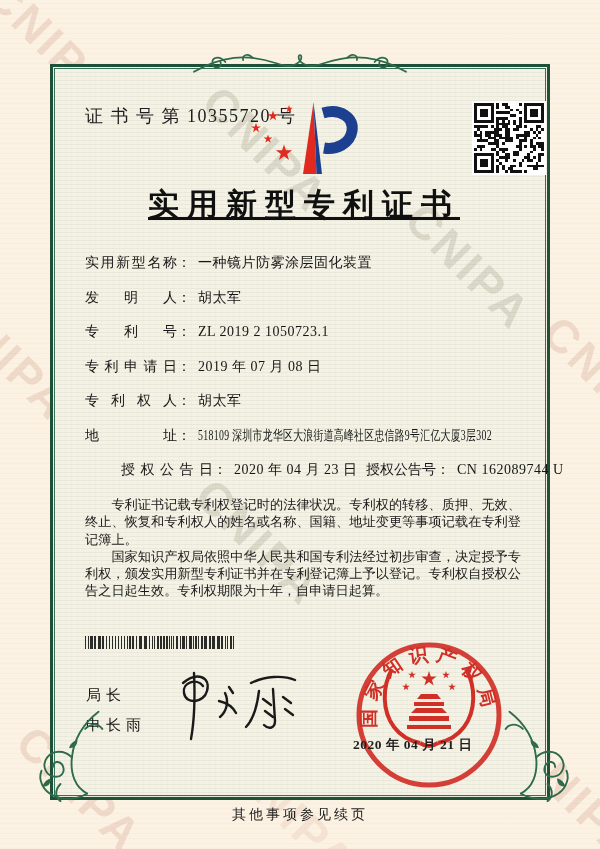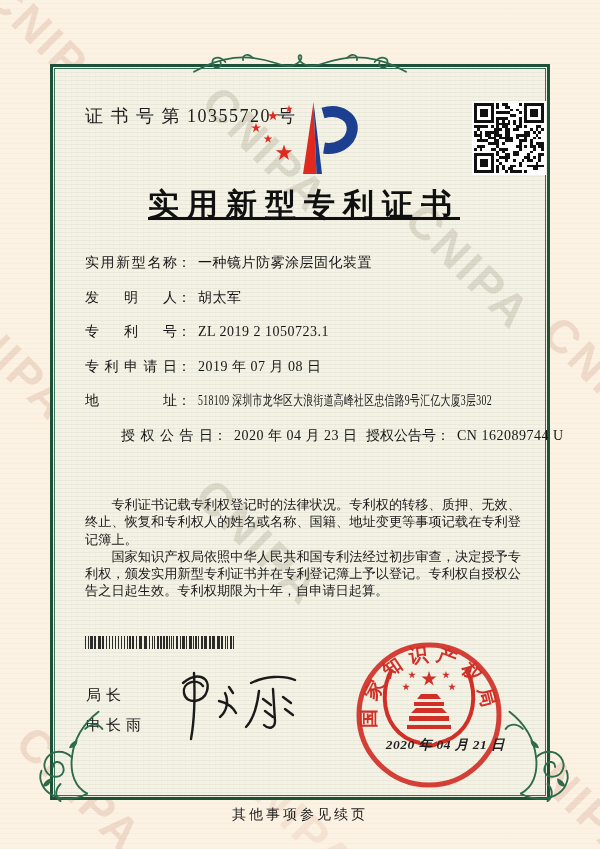--- a/index.html
+++ b/index.html
@@ -44,22 +44,22 @@
   .barcode{position:absolute;left:32px;top:569px;width:153px;height:13px;font-size:0;}
   .barcode i{display:inline-block;height:100%;background:#2b2b28;}
   .barcode s{display:inline-block;height:100%;}
   
   .sig-title{position:absolute;left:33px;top:619px;font-size:15px;letter-spacing:5px;color:#141414;}
   .sig-name{position:absolute;left:33px;top:649px;font-size:15px;letter-spacing:5px;color:#141414;}
   .sig-hand{position:absolute;left:100px;top:598px;width:170px;height:90px;}
   
   .seal{position:absolute;left:300px;top:572px;width:152px;height:152px;z-index:3;
         mix-blend-mode:multiply;opacity:0.95;}
-  .seal-date{position:absolute;left:0;top:97px;width:100%;text-align:right;
-    font-size:13.5px;font-weight:bold;color:#141414;white-space:nowrap;letter-spacing:0.5px;font-style:italic;}
+  .seal-date{position:absolute;left:0;top:97px;width:100%;text-align:left;
+    font-size:13.5px;font-weight:bold;color:#141414;white-space:nowrap;letter-spacing:0.5px;}
   
   .page-info{position:absolute;left:0;top:705px;width:100%;text-align:center;
     font-size:12.5px;letter-spacing:2px;color:#1c1c1c;}
   .footer-note{position:absolute;left:0;top:806px;width:100%;text-align:center;z-index:2;
     font-size:14px;letter-spacing:3px;color:#222;}
   
   .orn{position:absolute;z-index:4;pointer-events:none;}
   .orn-top{left:192px;top:47px;width:216px;height:30px;}
   .orn-bl{left:30px;top:708px;width:80px;height:95px;}
   .orn-br{left:498px;top:708px;width:80px;height:95px;transform:scaleX(-1);}
@@ -415,20 +415,23 @@
         <div class="row">
           <span class="flabel">发明人</span><span class="colon">：</span><span class="fvalue">胡太军</span>
         </div>
         <div class="row">
           <span class="flabel">专利号</span><span class="colon">：</span><span class="fvalue">ZL 2019 2 1050723.1</span>
         </div>
         <div class="row">
           <span class="flabel">专利申请日</span><span class="colon">：</span><span class="fvalue">2019 年 07 月 08 日</span>
         </div>
         <div class="row">
+          <span class="flabel">专利权人</span><span class="colon">：</span><span class="fvalue">胡太军</span>
+        </div>
+        <div class="row">
           <span class="flabel">地址</span><span class="colon">：</span><span class="fvalue squeeze">518109 深圳市龙华区大浪街道高峰社区忠信路9号汇亿大厦3层302</span>
         </div>
         <div class="row grant-row">
           <span class="flabel">授权公告日</span><span class="colon">：</span><span class="fvalue">2020 年 04 月 23 日</span>
           <span class="grant2"><span>授权公告号</span><span class="colon">：</span><span class="fvalue">CN 162089744 U</span></span>
         </div>
       </div>
 
       <div class="body-text">
         <p>专利证书记载专利权登记时的法律状况。专利权的转移、质押、无效、终止、恢复和专利权人的姓名或名称、国籍、地址变更等事项记载在专利登记簿上。</p>

